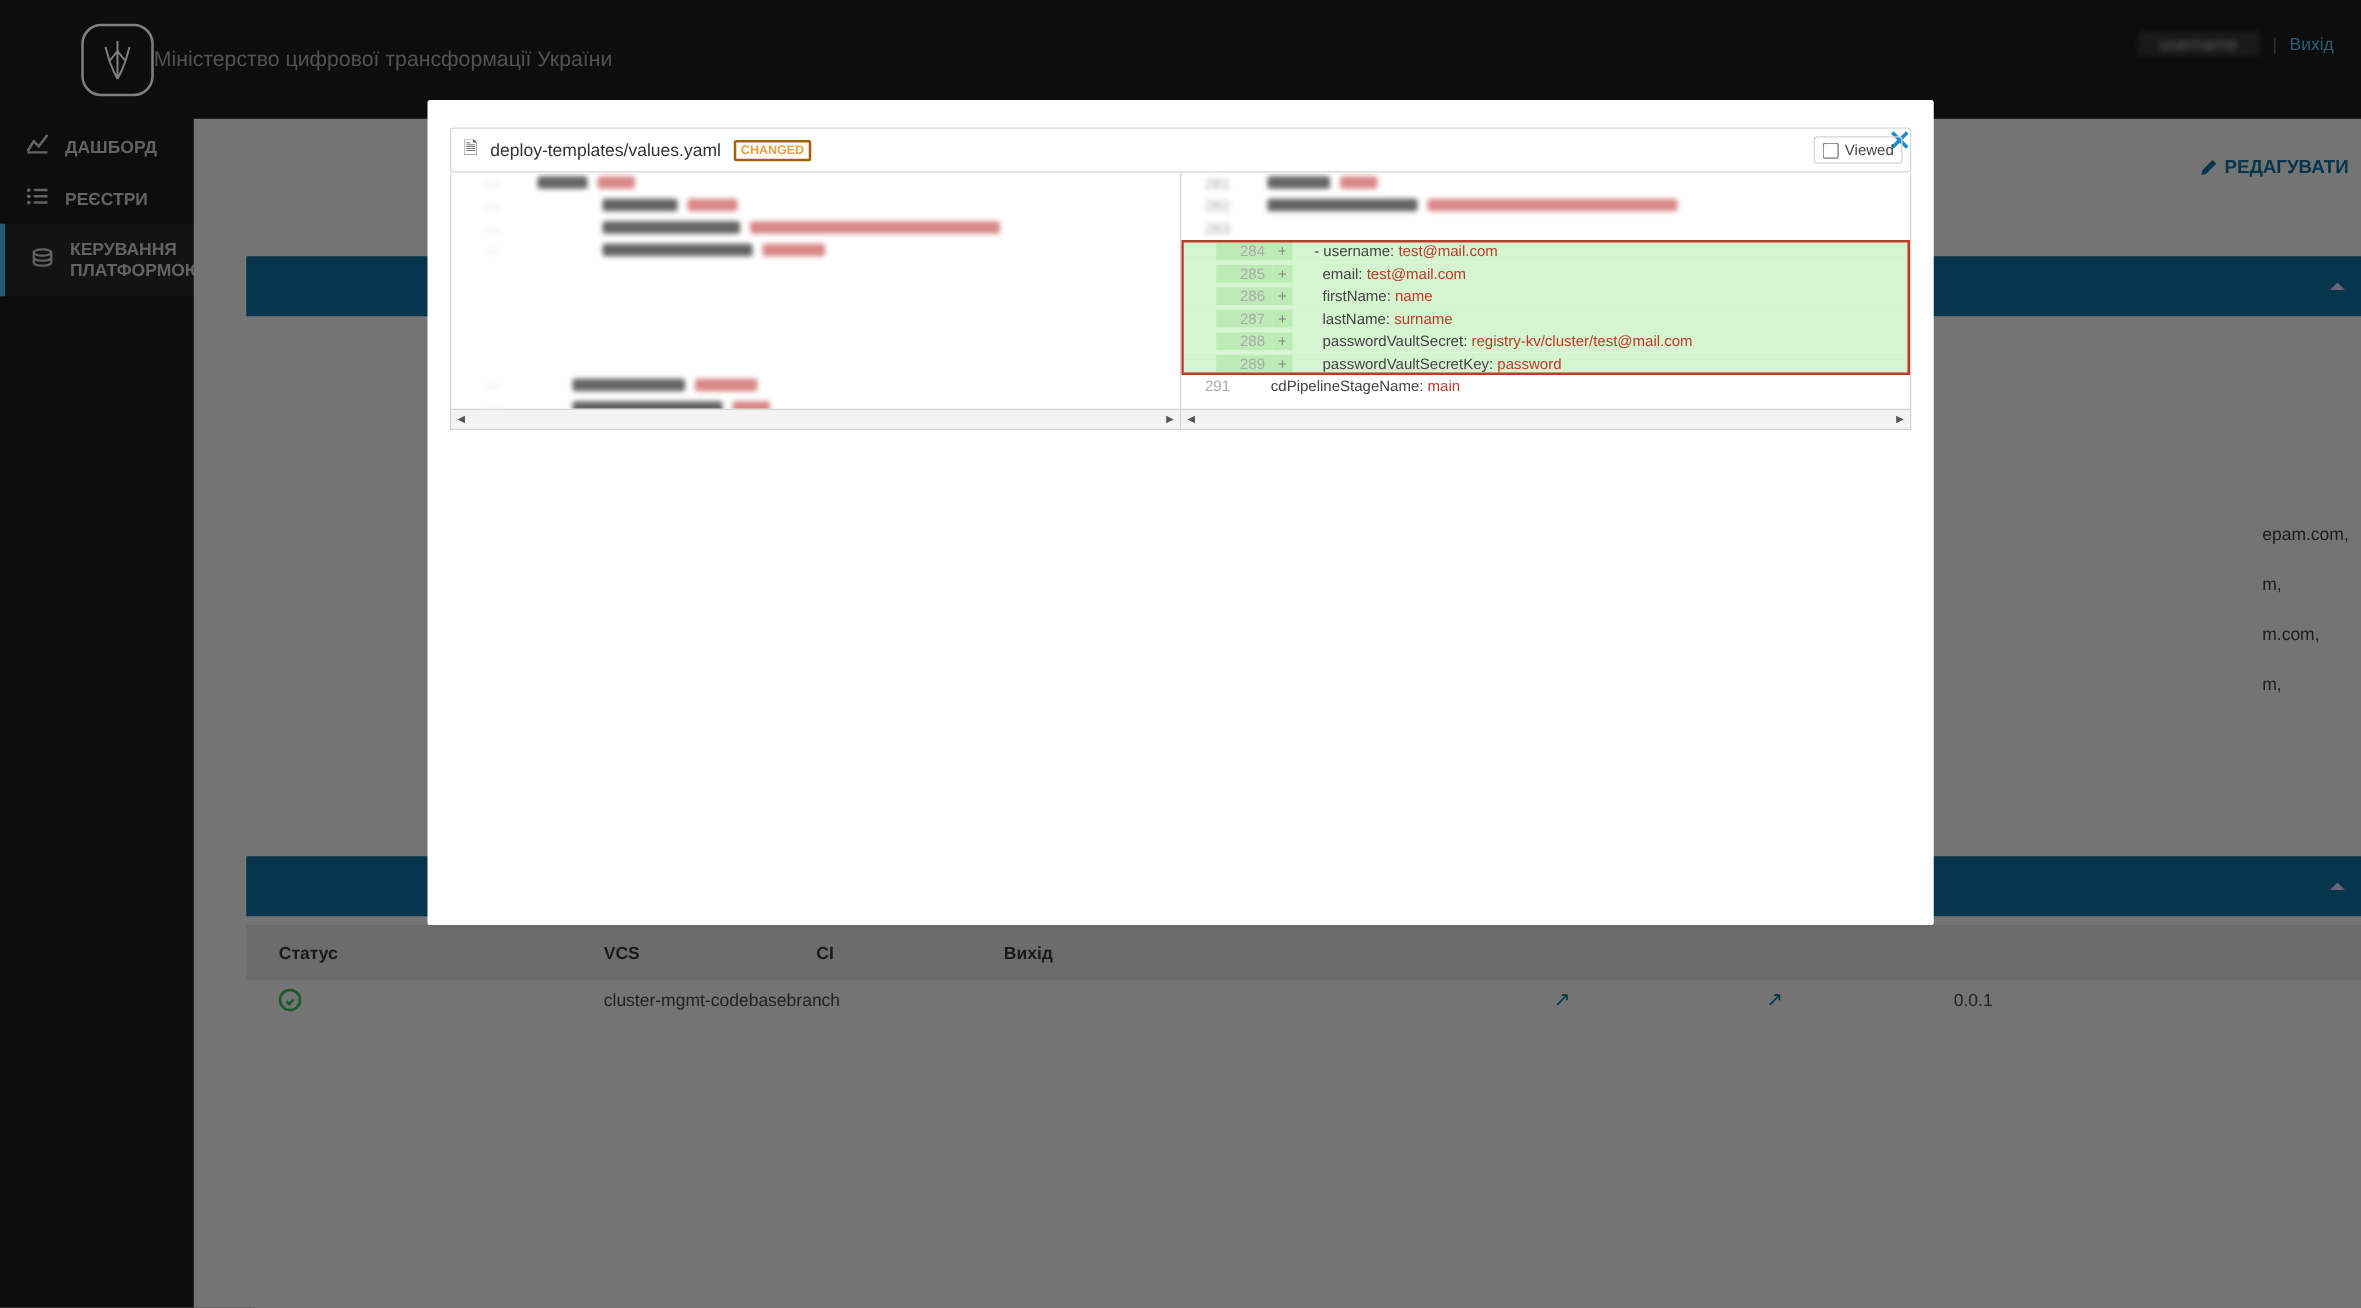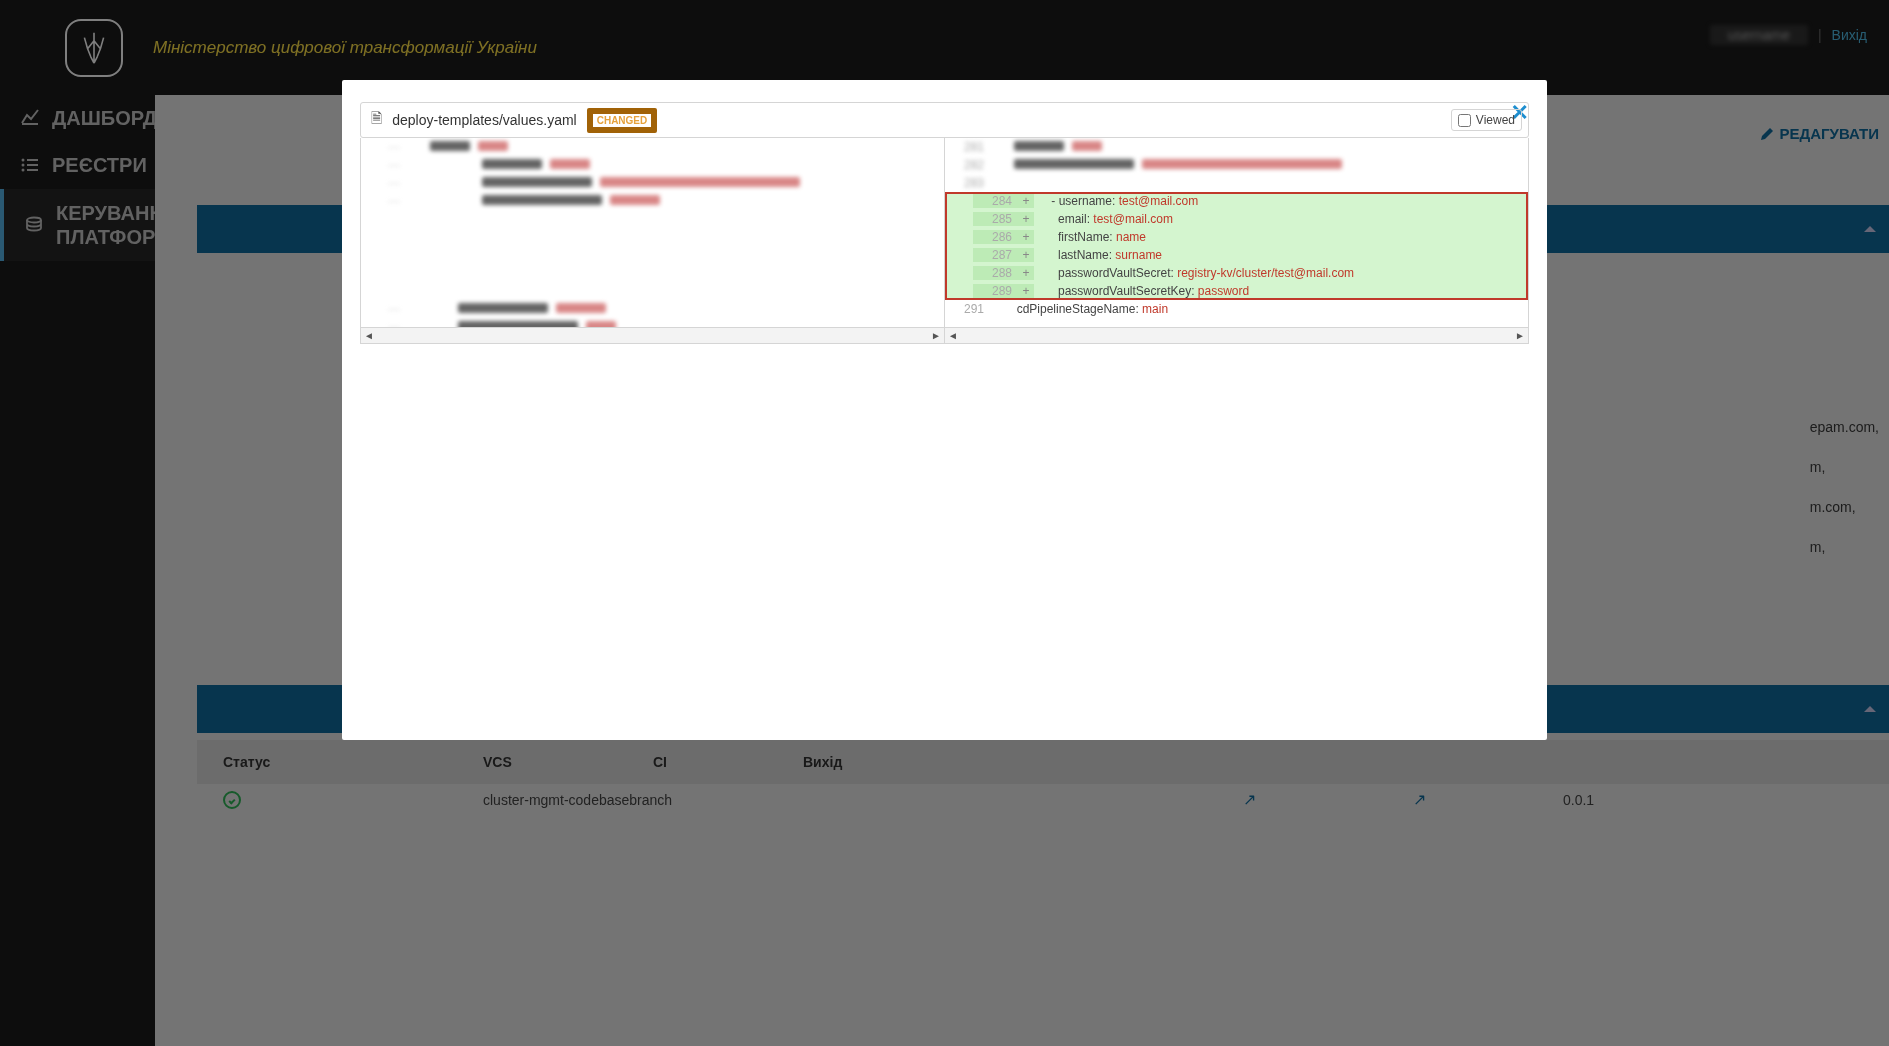--- a/index.html
+++ b/index.html
@@ -1,28 +1,28 @@
 <!DOCTYPE html>
 <html><head>
   <meta charset="utf-8">
   <style>
     * { margin:0; padding:0; box-sizing:border-box; font-family: -apple-system, BlinkMacSystemFont, 'Segoe UI', Arial, sans-serif; }
     body { background:#1a1a1a; height:1046px; width:1889px; overflow:hidden; position:relative; }
     
     .app-header { height:95px; background:#1a1a1a; display:flex; align-items:center; padding:0 30px; position:relative; }
     .logo-box { width:58px; height:58px; border:2px solid #fff; border-radius:16px; display:flex; align-items:center; justify-content:center; margin-left:35px; }
     .logo-box svg { width:32px; height:34px; }
-    .brand-title { color:#fde047; font-size:17px; margin-left:30px; font-weight:400;font-style:italic; }
+    .brand-title { color:#a3a3a3; font-size:17px; font-weight:400; }
     .header-right { position:absolute; right:22px; top:25px; display:flex; align-items:center; gap:10px; font-size:14px; }
     .user-box { background:#333; color:#aaa; border-radius:2px; padding:2px 18px; filter:blur(2px); }
     .header-right a { color:#4fb9e3; text-decoration:none; }
     .header-right .pipe { color:#666; }
     
     .sidebar { position:absolute; left:0; top:95px; width:155px; background:#1a1a1a; height:calc(100% - 95px); }
-    .side-item { display:flex; align-items:center; gap:12px; padding:12px 20px; color:#c4c4c4; font-weight:700; font-size:20px; cursor:pointer; }
+    .side-item { display:flex; align-items:center; gap:12px; padding:12px 20px; color:#c4c4c4; font-weight:700; font-size:14px; cursor:pointer; }
     .side-item.active { background:#262626; border-left:4px solid #54b2e6; }
     .side-item.active .side-text { line-height:1.2; }
     .side-item .side-icon { width:20px; flex:0 0 20px; text-align:center; color:#c4c4c4; }
     
     .content { position:absolute; left:155px; top:95px; right:0; bottom:0; background:#e8e8e8; padding:30px; }
     .action-edit { position:absolute; top:30px; right:10px; color:#0e6a9c; font-size:15px; font-weight:700; display:flex; align-items:center; gap:6px; cursor:pointer; }
     .accordion-bar { position:absolute; left:42px; right:-5px; height:48px; background:#0e6a9c; display:flex; align-items:center; justify-content:flex-end; padding:0 18px; }
     .accordion-bar.a1 { top:110px; }
     .accordion-bar.a2 { top:590px; }
     .chevron { width:0; height:0; border-left:6px solid transparent; border-right:6px solid transparent; border-bottom:6px solid #cce; }
@@ -42,21 +42,21 @@
     .ok-circle { width:18px; height:18px; border:2px solid #2eb556; border-radius:50%; position:relative; }
     .ok-circle::after { content:""; position:absolute; left:4px; top:6px; width:4px; height:2px; border-left:2px solid #2eb556; border-bottom:2px solid #2eb556; transform:rotate(-45deg); }
     .ext-icon { color:#0e6a9c; font-size:16px; }
     
     .overlay { position:absolute; inset:0; background:rgba(0,0,0,0.5); display:flex; align-items:flex-start; justify-content:center; padding-top:80px; }
     .modal { background:#fff; width:1205px; height:660px; border-radius:2px; padding:22px 18px 20px 18px; display:flex; flex-direction:column; position:relative; }
     .modal-title { font-weight:800; font-size:22px; color:#333; font-family:Arial, sans-serif; letter-spacing:.5px; margin-bottom:16px; }
     .close-x { position:absolute; top:22px; right:18px; color:#1e8ecf; font-size:22px; cursor:pointer; font-weight:700; line-height:1; }
     .file-bar { border:1px solid #d5d5d5; border-radius:3px; height:36px; display:flex; align-items:center; padding:0 10px; gap:10px; font-size:14px; color:#333; position:relative; }
     .file-icon { font-size:14px; color:#555; }
-    .changed-badge { border:6px solid #a16207; color:#e6a23c; font-size:10px; padding:1px 4px; border-radius:2px; font-weight:600;text-align:center; }
+    .changed-badge { border:2px solid #a16207; color:#e6a23c; font-size:10px; padding:1px 4px; border-radius:2px; font-weight:600;text-align:center; }
     .viewed-box { position:absolute; right:6px; display:flex; align-items:center; gap:5px; border:1px solid #d5d5d5; border-radius:3px; padding:3px 6px; font-size:12px; color:#444; cursor:pointer; }
     .viewed-box input { margin:0; }
     
     .diff-panel { border:1px solid #d5d5d5; border-top:none; display:flex; background:#fff; height:190px; overflow:hidden; }
     .diff-col { flex:1; overflow:hidden; position:relative; font-family: SFMono-Regular, Consolas, 'Courier New', monospace; font-size:12px; }
     .diff-col.left { border-right:1px solid #d5d5d5; }
     .gutter { width:45px; text-align:right; color:#aaa; padding-right:6px; }
     .marker { width:16px; text-align:center; color:#888; }
     .cline { display:flex; height:18px; align-items:center; }
     .content-text { white-space:pre; padding-left:4px; color:#444; }

